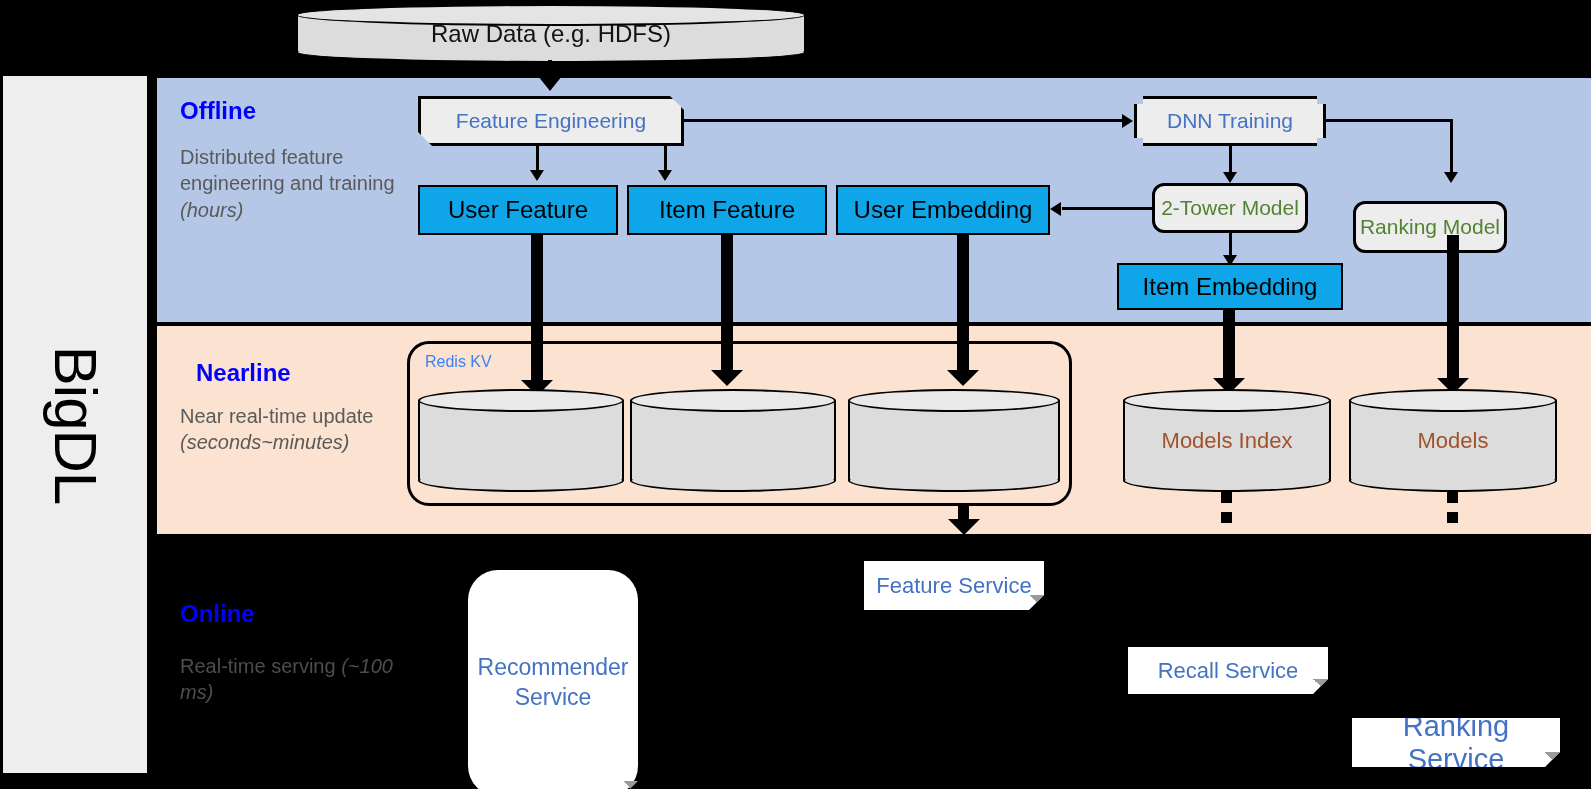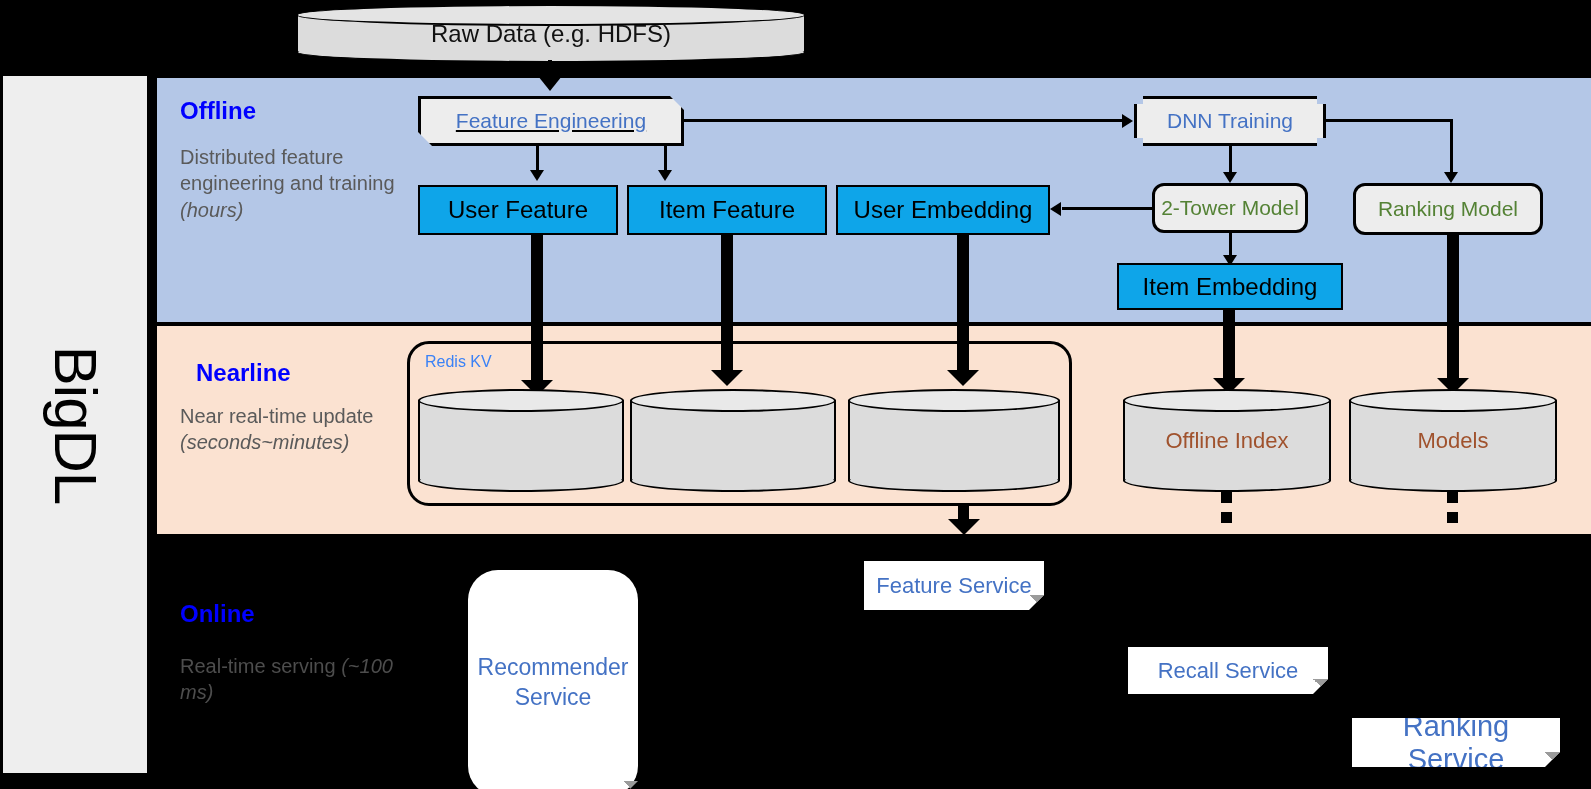--- a/index.html
+++ b/index.html
@@ -57,21 +57,20 @@
   
   .box-proc {
     background: #ededed; border: 3px solid #000;
     font-size: 21px;
   }
   .txt-blue  { color: #4472c4; }
   .txt-green { color: #548235; }
 
   .chamfer {
     clip-path: polygon(0 0, calc(100% - 14px) 0, 100% 14px, 100% 100%, 14px 100%, 0 calc(100% - 14px));
-    text-decoration: underline;
   }
   .bracket {
     border-radius: 4px;
     clip-path: polygon(
       0 8px, 9px 8px, 9px 0, calc(100% - 9px) 0, calc(100% - 9px) 8px, 100% 8px,
       100% calc(100% - 8px), calc(100% - 9px) calc(100% - 8px), calc(100% - 9px) 100%,
       9px 100%, 9px calc(100% - 8px), 0 calc(100% - 8px));
   }
   .rounded { border-radius: 12px; }
 
@@ -223,21 +222,21 @@
   <div class="node box-gray" style="left:627px; top:185px; width:200px; height:50px;">
     <span>Item Feature</span>
   </div>
   <div class="node box-gray" style="left:836px; top:185px; width:214px; height:50px;">
     <span>User Embedding</span>
   </div>
 
   <div class="node box-proc rounded" style="left:1152px; top:183px; width:156px; height:50px;">
     <span class="txt-green">2-Tower Model</span>
   </div>
-  <div class="node box-proc rounded" style="left:1353px; top:183px; width:190px; height:52px;text-align:right;">
+  <div class="node box-proc rounded" style="left:1353px; top:201px; width:154px; height:52px;text-align:right;">
     <span class="txt-green">Ranking Model</span>
   </div>
 
   <div class="ln" style="left:1062px; top:207px; width:92px; height:2.5px;"></div>
   <div class="arrowhead-left" style="left:1050px; top:202px;"></div>
 
   <div class="ln" style="left:1229px; top:233px; width:2.5px; height:26px;"></div>
   <div class="arrowhead-down" style="left:1223px; top:255px;"></div>
 
   <div class="node box-gray" style="left:1117px; top:263px; width:226px; height:47px;">
@@ -278,21 +277,21 @@
     <div class="body"></div>
     <div class="bot"></div>
     <div class="top"></div>
     <div class="lbl"></div>
   </div>
 
   <div class="cyl" style="left:1123px; top:389px; width:208px; height:103px;">
     <div class="body"></div>
     <div class="bot"></div>
     <div class="top"></div>
-    <div class="lbl">Offline Index</div>
+    <div class="lbl">Models Index</div>
   </div>
   <div class="cyl" style="left:1349px; top:389px; width:208px; height:103px;">
     <div class="body"></div>
     <div class="bot"></div>
     <div class="top"></div>
     <div class="lbl">Models</div>
   </div>
 
   <div class="dotmark" style="left:958px; top:506px;"></div>
   <div class="arrowhead-down xfat" style="left:948px; top:519px;"></div>

